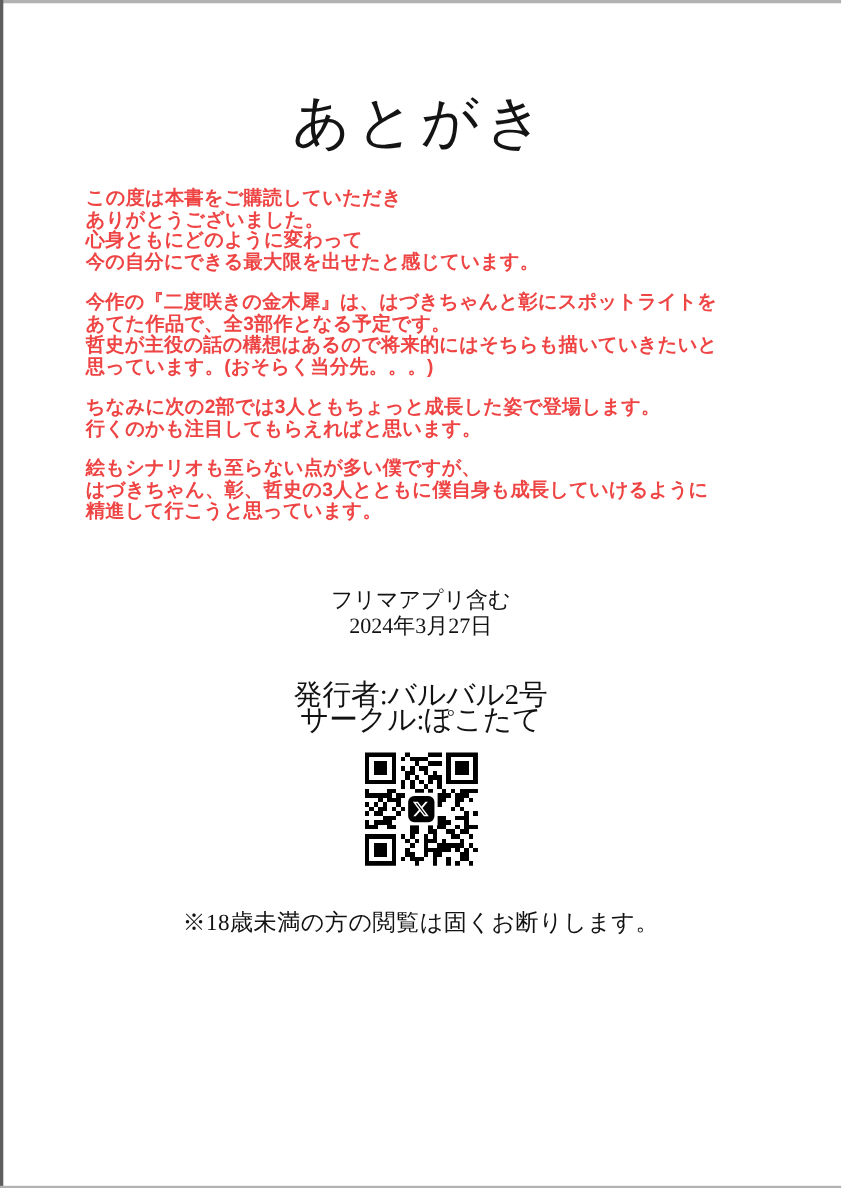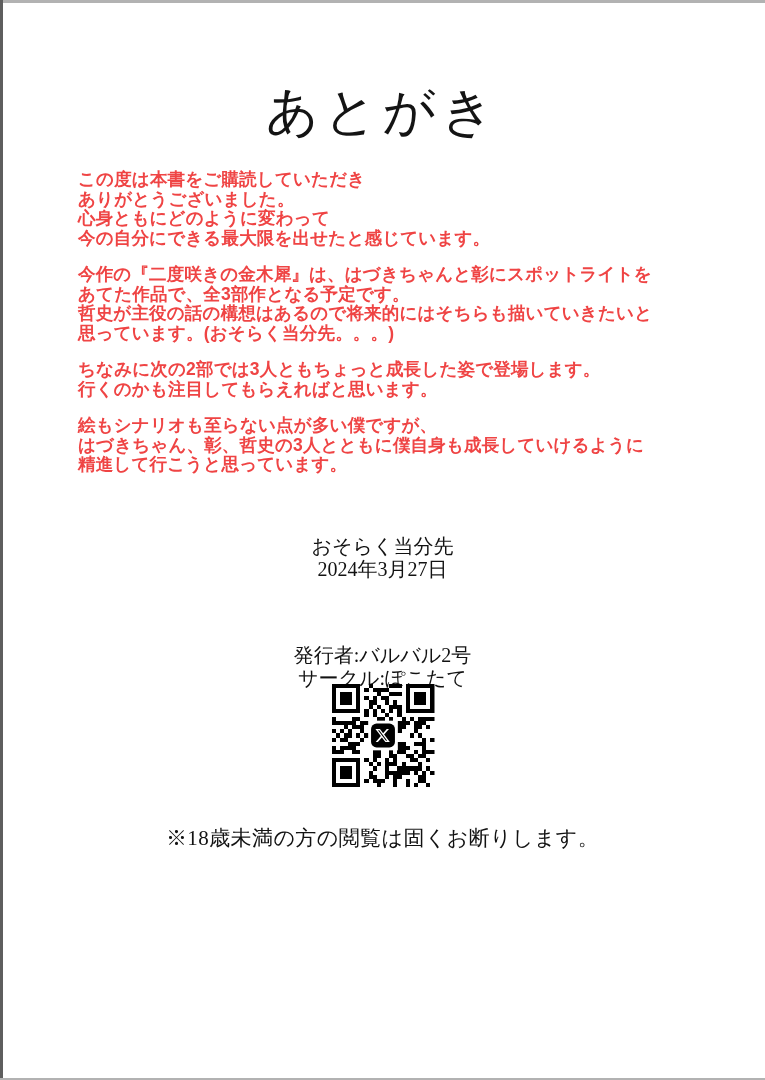--- a/index.html
+++ b/index.html
@@ -35,24 +35,24 @@
   .line{white-space:nowrap;}
 
   .credits{
     position:absolute;top:535px;left:0;width:765px;
     text-align:center;
     font-family:"Liberation Serif","DejaVu Serif",serif;
     font-size:20px;line-height:23px;
     color:#121212;
   }
   .publisher{
-    position:absolute;top:644px;left:0;width:765px;
+    position:absolute;top:620px;left:0;width:765px;
     text-align:center;
     font-family:"Liberation Serif","DejaVu Serif",serif;
-    font-size:20px;line-height:23px;
+    font-size:26px;line-height:23px;
     color:#121212;
   }
   .qr-wrap{
     position:absolute;top:684px;left:50%;transform:translateX(-50%);
     width:103px;height:103px;
   }
   .age-warning{
     position:absolute;top:826px;left:0;width:765px;
     text-align:center;
     font-family:"Liberation Serif","DejaVu Serif",serif;
@@ -97,21 +97,21 @@
       <div class="line">行くのかも注目してもらえればと思います。</div>
     </div>
     <div class="para">
       <div class="line">絵もシナリオも至らない点が多い僕ですが、</div>
       <div class="line">はづきちゃん、彰、哲史の3人とともに僕自身も成長していけるように</div>
       <div class="line">精進して行こうと思っています。</div>
     </div>
   </div>
 
   <div class="credits">
-    <div class="line">おそらく当分先</div>
+    <div class="line">フリマアプリ含む</div>
     <div class="line">2024年3月27日</div>
   </div>
 
   <div class="publisher">
     <div class="line">発行者:バルバル2号</div>
     <div class="line">サークル:ぽこたて</div>
   </div>
 
   <div class="qr-wrap">
     <svg id="qr-svg" viewBox="0 0 25 25" width="103" height="103" xmlns="http://www.w3.org/2000/svg">

